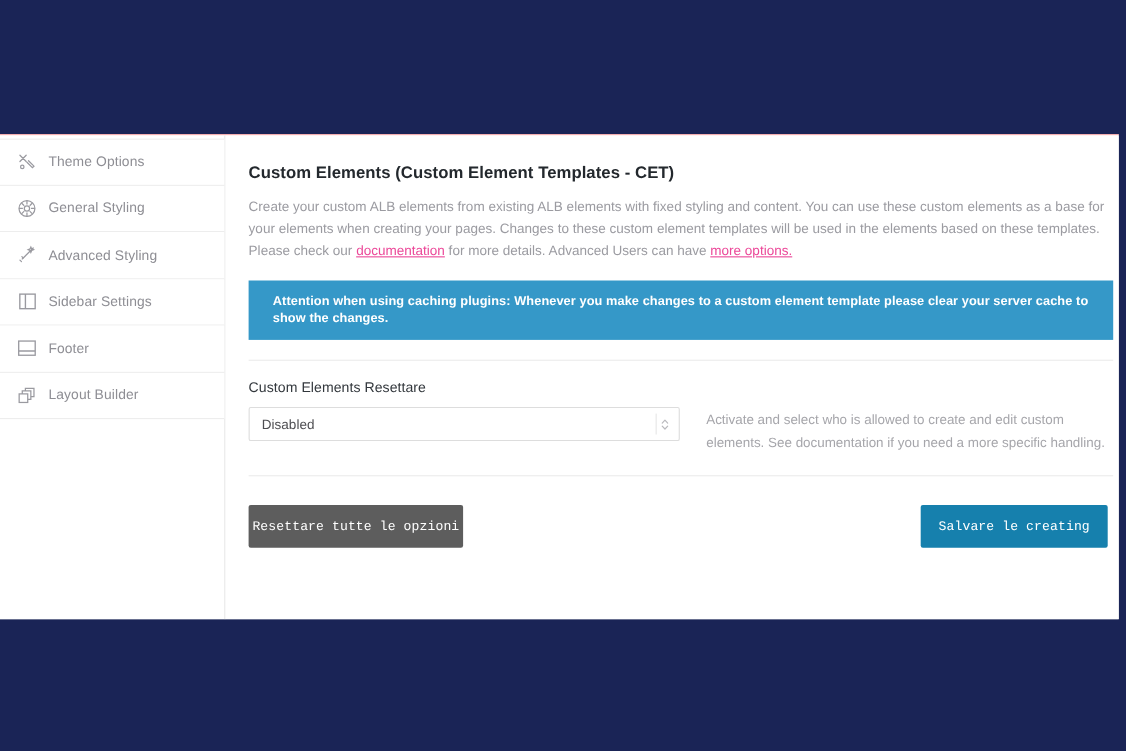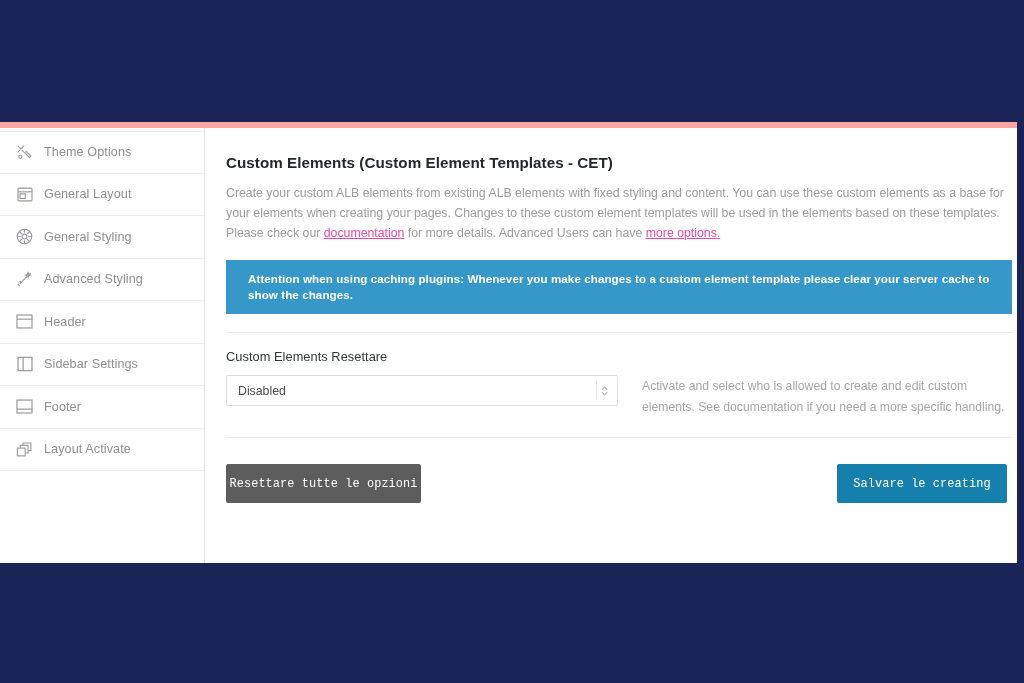--- a/index.html
+++ b/index.html
@@ -25,21 +25,21 @@
   }
 
   .app-window {
     position: absolute;
     left: 0;
     top: 122px;
     width: 1017px;
     height: 441px;
     background: #ffffff;
     display: flex;
-    border-top: 6px solid #fca5a5;
+    border-top: 1px solid #fca5a5;
     overflow: hidden;
   }
 
   
   .sidebar {
     width: 205px;
     min-width: 205px;
     background: #ffffff;
     border-right: 1px solid #e2e2e2;
     padding-top: 3px;
@@ -232,30 +232,20 @@
         <span class="s-icon">
           <svg width="17" height="17" viewBox="0 0 24 24" fill="none" stroke="currentColor" stroke-width="1.6" stroke-linecap="round">
             <path d="M3 3l8 8M11 3L3 11"></path>
               <path d="M14 10l7 7-2 2-7-7"></path>
               <circle cx="6" cy="18" r="2.2"></circle>
           </svg>
         </span>
         <span class="sidebar-label">Theme Options</span>
       </div>
 
-      <div class="sidebar-item">
-        <span class="s-icon">
-          <svg width="16" height="15" viewBox="0 0 24 22" fill="none" stroke="currentColor" stroke-width="1.7">
-            <rect x="1.5" y="1.5" width="21" height="19" rx="1.5"></rect>
-              <path d="M1.5 7h21"></path>
-              <rect x="4.5" y="10" width="8" height="7"></rect>
-          </svg>
-        </span>
-        <span class="sidebar-label">General Layout</span>
-      </div>
 
       <div class="sidebar-item">
         <span class="s-icon">
           <svg width="17" height="17" viewBox="0 0 24 24" fill="none" stroke="currentColor" stroke-width="1.6">
             <circle cx="12" cy="12" r="10.2"></circle>
               <circle cx="12" cy="12" r="3.4"></circle>
             <path d="M12 1.8v5M12 17.2v5M1.8 12h5M17.2 12h5M5 5l3.5 3.5M15.5 15.5L19 19M19 5l-3.5 3.5M8.5 15.5L5 19"></path>
           </svg>
         </span>
         <span class="sidebar-label">General Styling</span>
@@ -266,29 +256,20 @@
           <svg width="17" height="17" viewBox="0 0 24 24" fill="none" stroke="currentColor" stroke-width="1.6" stroke-linecap="round">
             <path d="M20 3.5l-14 14"></path>
               <path d="M17 2.2l1 2.4 2.4 1-2.4 1-1 2.4-1-2.4-2.4-1 2.4-1z"></path>
             <path d="M5.5 14.5l1.6 1.6M3 19l2 2"></path>
           </svg>
         </span>
         <span class="sidebar-label">Advanced Styling</span>
       </div>
 
 
-      <div class="sidebar-item">
-        <span class="s-icon">
-          <svg width="17" height="15" viewBox="0 0 24 21" fill="none" stroke="currentColor" stroke-width="1.7">
-            <rect x="1.4" y="1.4" width="21.2" height="18.2"></rect>
-              <path d="M1.4 7.2h21.2"></path>
-          </svg>
-        </span>
-        <span class="sidebar-label">Header</span>
-      </div>
 
       <div class="sidebar-item">
         <span class="s-icon">
           <svg width="16" height="16" viewBox="0 0 22 21" fill="none" stroke="currentColor" stroke-width="1.7">
             <rect x="1.4" y="1.4" width="19.2" height="18.2"></rect>
               <path d="M8.4 1.4v18.2"></path>
           </svg>
         </span>
         <span class="sidebar-label">Sidebar Settings</span>
       </div>
@@ -304,21 +285,21 @@
       </div>
 
       <div class="sidebar-item">
         <span class="s-icon">
           <svg width="17" height="17" viewBox="0 0 24 24" fill="none" stroke="currentColor" stroke-width="1.6">
             <rect x="2" y="10" width="11" height="11"></rect>
               <path d="M6 10V6.2h11V17h-4"></path>
               <path d="M10 6.2V2.8h11v10.8h-4"></path>
           </svg>
         </span>
-        <span class="sidebar-label">Layout Activate</span>
+        <span class="sidebar-label">Layout Builder</span>
       </div>
 
 
     </nav>
 
     <section class="main">
 
       <h1 class="panel-title">Custom Elements (Custom Element Templates - CET)</h1>
 
       <p class="panel-desc"><span>Create your custom ALB elements from existing ALB elements with fixed styling and content. You can use these custom elements as a base for your elements when creating your pages. Changes to these custom element templates will be used in the elements based on these templates. Please check our </span><a href="#">documentation</a><span> for more details. Advanced Users can have </span><a href="#">more options.</a></p>

